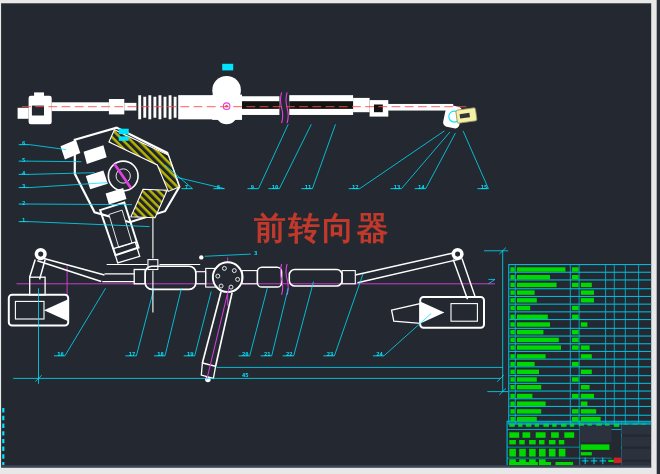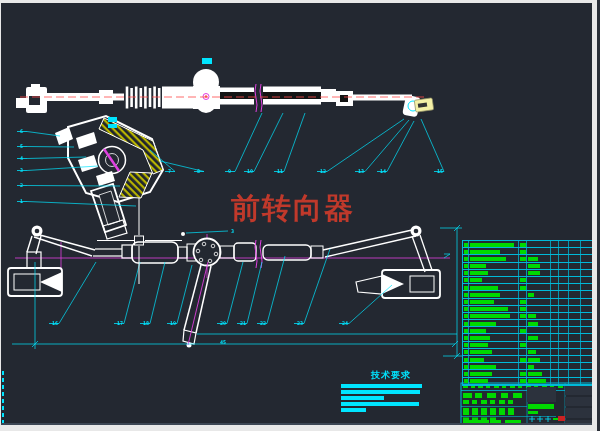--- a/index.html
+++ b/index.html
@@ -296,30 +296,20 @@
         <line x1="139" y1="198" x2="139" y2="235"></line>
         <line x1="139" y1="246" x2="139" y2="284"></line>
         <line x1="97" y1="240.5" x2="134" y2="240.5"></line>
         <line x1="145" y1="240.5" x2="182" y2="240.5"></line>
         <rect x="134.5" y="236" width="9" height="9"></rect>
       </g>
     </svg>
 
     <div class="title-text">前转向器</div>
 
-    <div class="tech">
-      <div class="tech-head">技术要求</div>
-      <div id="techBars">
-          <div class="tech-bar" style="width: 81px;"></div>
-          <div class="tech-bar" style="width: 79px;"></div>
-          <div class="tech-bar" style="width: 43px;"></div>
-          <div class="tech-bar" style="width: 78px;"></div>
-          <div class="tech-bar" style="width: 25px;"></div>
-        </div>
-    </div>
 
     <div class="parts-table" id="partsTable">
         <div class="pt-vline" style="left: 5px;"></div>
         <div class="pt-vline" style="left: 55px;"></div>
         <div class="pt-vline" style="left: 63px;"></div>
         <div class="pt-vline" style="left: 87px;"></div>
         <div class="pt-vline" style="left: 95px;"></div>
         <div class="pt-vline" style="left: 105px;"></div>
         <div class="pt-vline" style="left: 117px;"></div>
         <div class="pt-row" style="height: 7.2px;">

